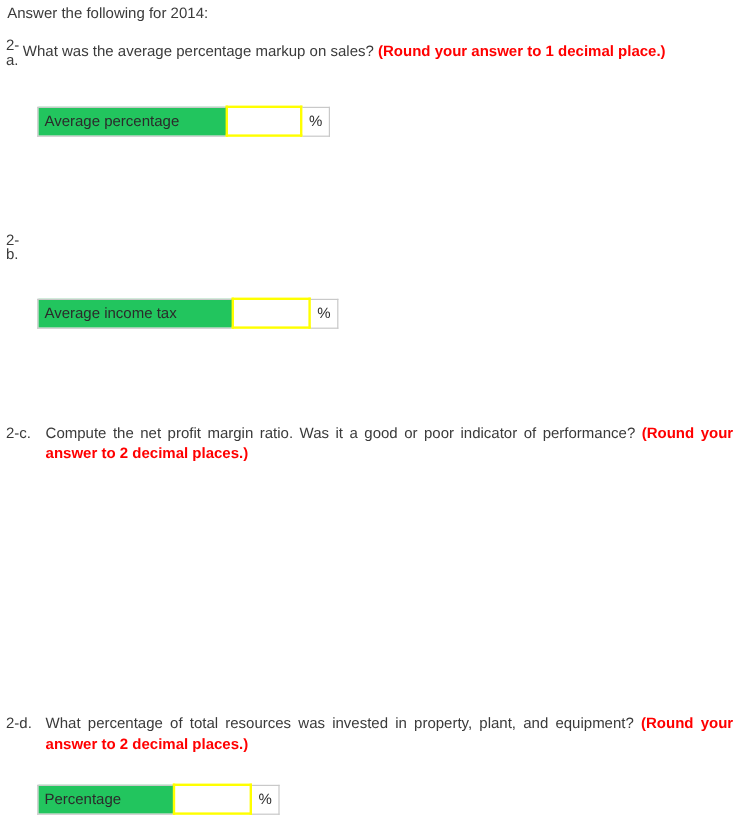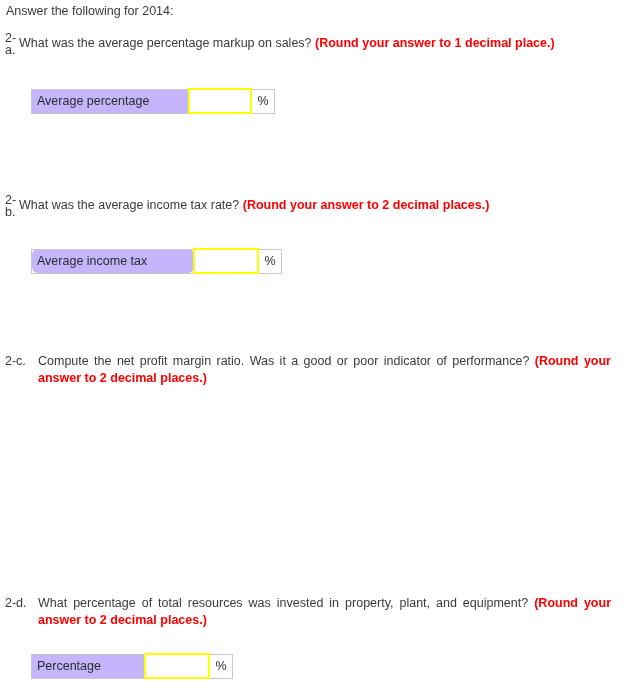--- a/index.html
+++ b/index.html
@@ -96,21 +96,21 @@
     table-layout: fixed;
   }
   .ans-table td {
     padding: 0;
     height: 22px;
     vertical-align: middle;
     font-size: 12.5px;
     color: #2f2f2f;
   }
   td.lbl {
-    background: #c4b5fd;
+    background: #22c55e;
     border: 1px solid #c9c9c9;
     padding: 0 6px 0 5px;
     white-space: nowrap;
     color: #2b2b2b;
   }
   td.fld {
     border: 2px solid #ffff00;
     background: #ffffff;
   }
   td.pct {
@@ -164,31 +164,27 @@
     </tr>
   </tbody>
     </table>
 
   <div class="qblock" style="top:192px;">
     <div class="qrow">
       <div class="qnum-stack">
         <span class="l1">2-</span>
         <span class="l2">b.</span>
       </div>
-      <div class="qtext">
-        <span>What was the average income tax rate?</span>
-        <span class="hint">(Round your answer to 2 decimal places.)</span>
-      </div>
     </div>
   </div>
 
   <table class="ans-table" style="left:31px; top:248px; width:234px;">
     <tbody>
         <tr>
-      <td class="lbl" style="width:150px;border-radius:6px;">Average income tax</td>
+      <td class="lbl" style="width:150px;">Average income tax</td>
       <td class="fld" style="width:62px;">
         <input class="fld-input" type="text" placeholder="" style="">
       </td>
       <td class="pct">%</td>
     </tr>
   </tbody>
     </table>
 
   <div class="qblock" style="top:353px;">
     <div class="qrow">

